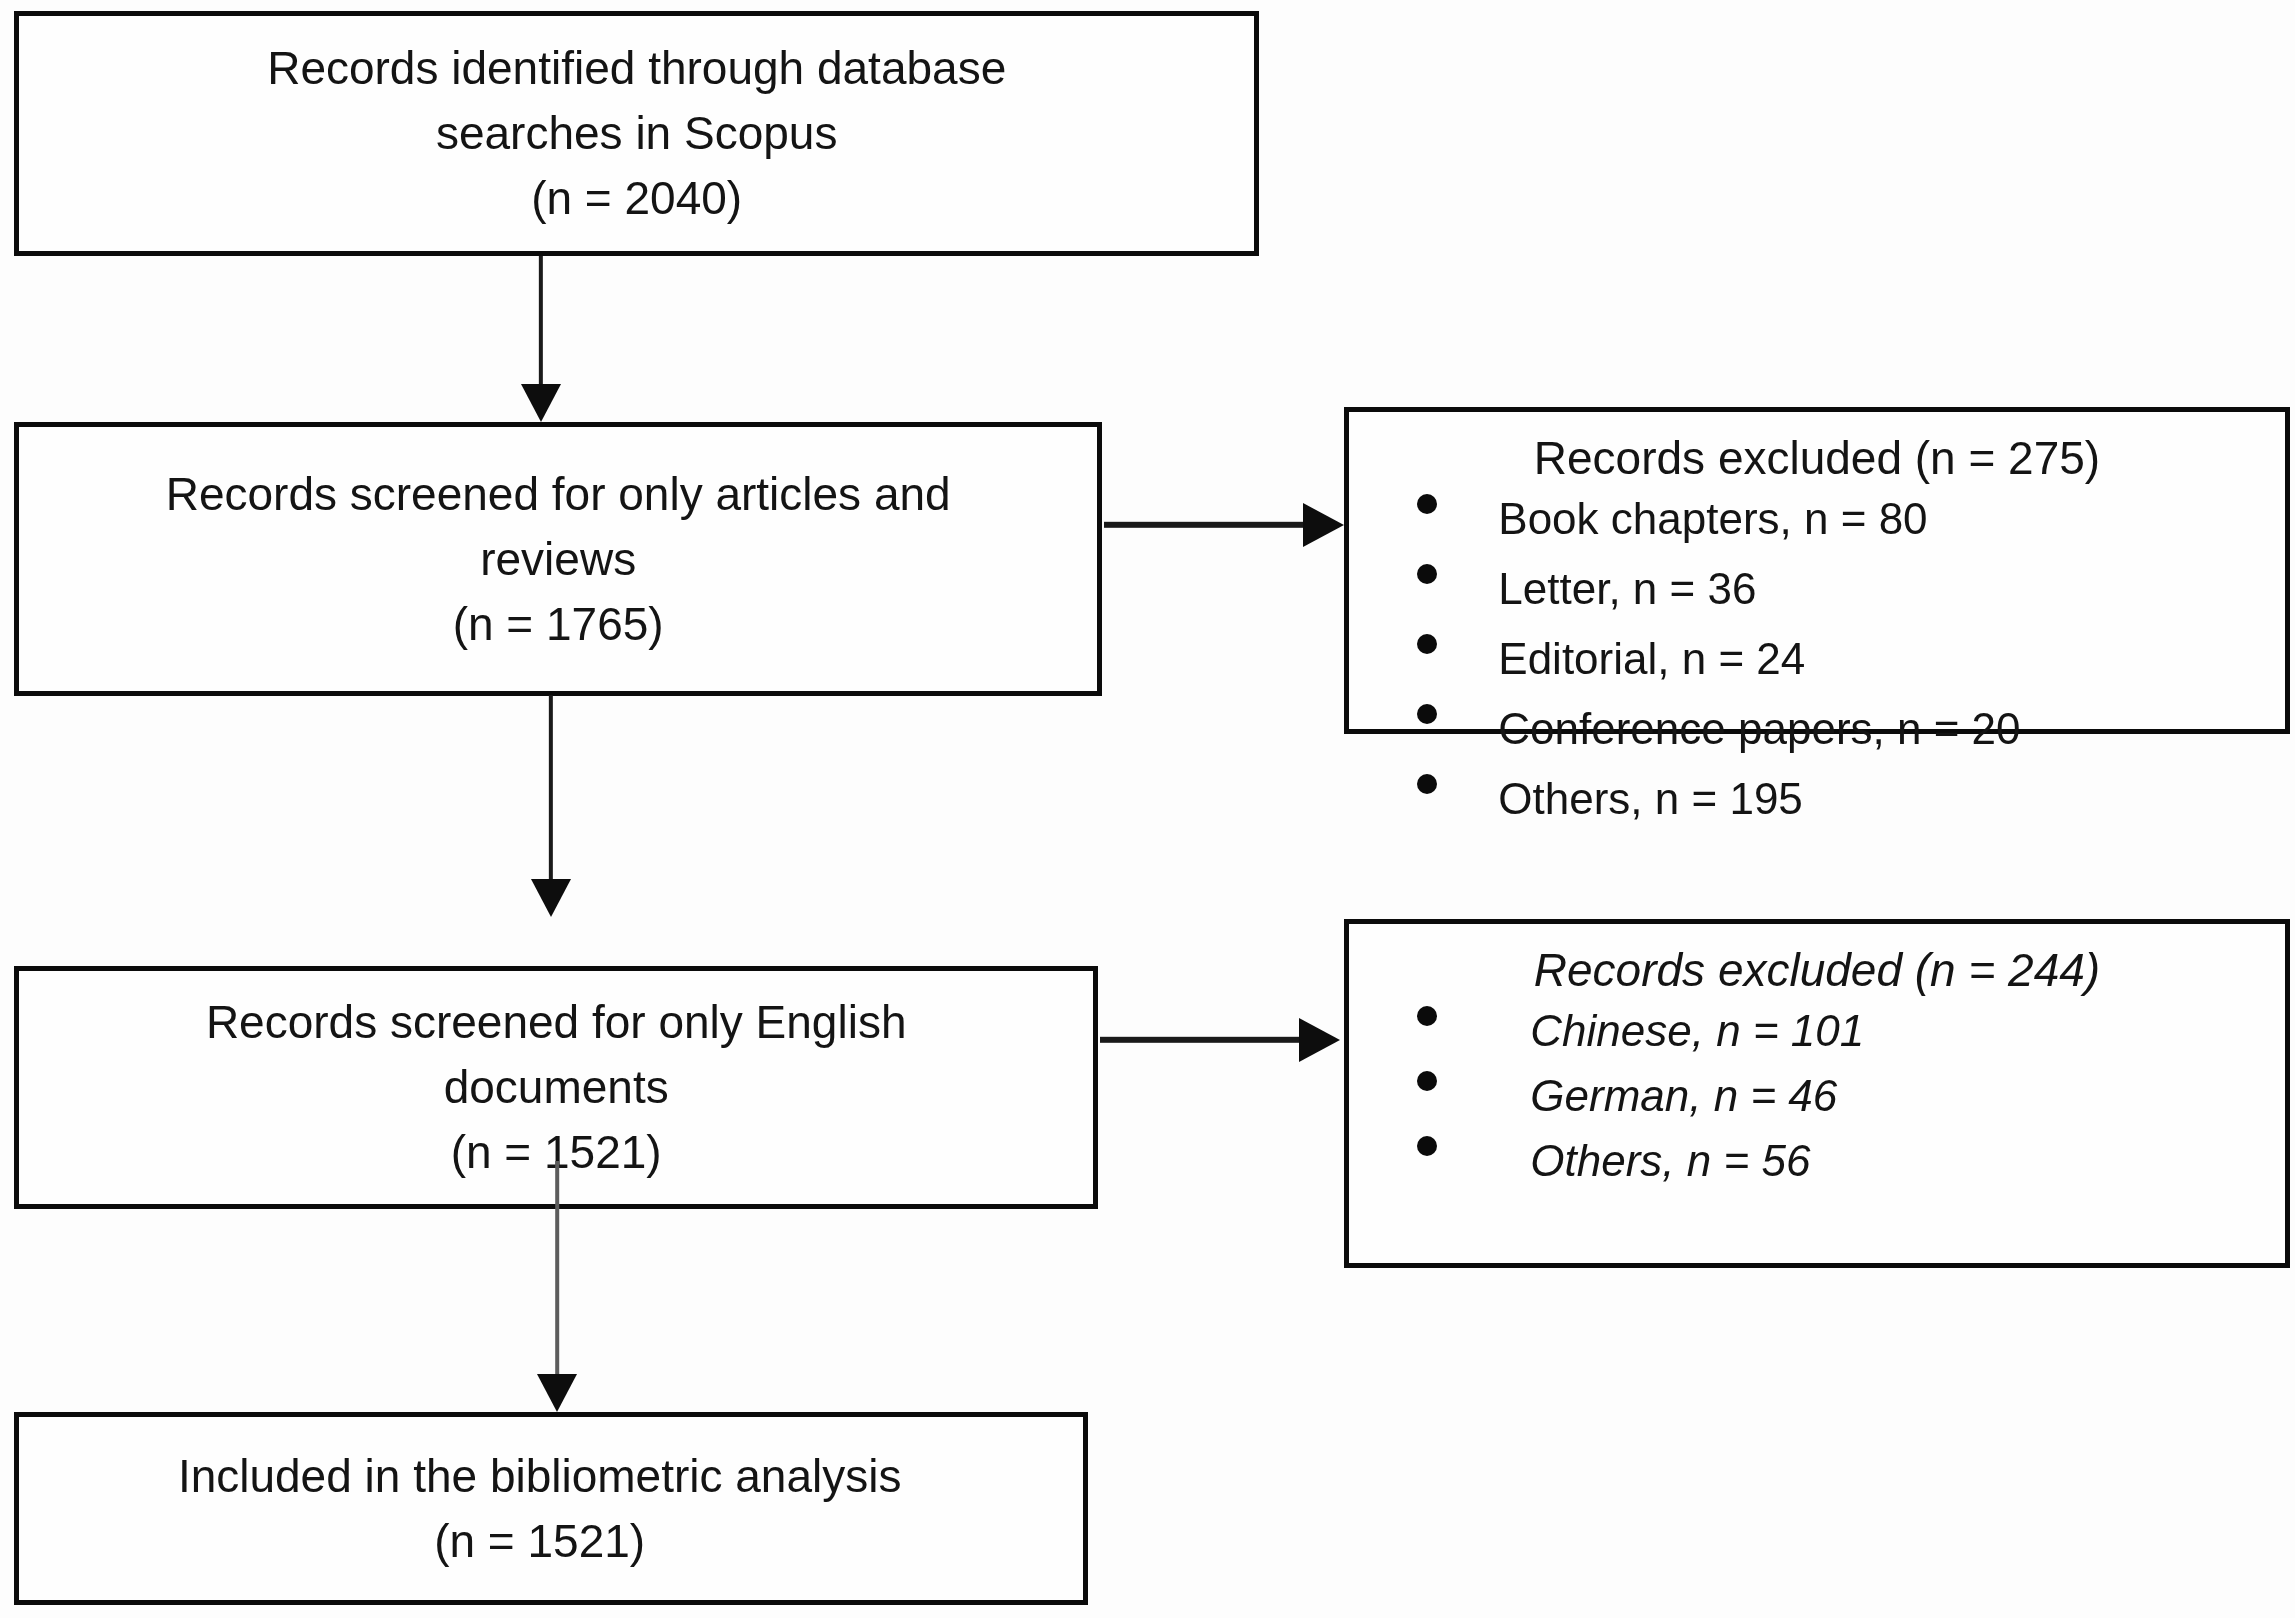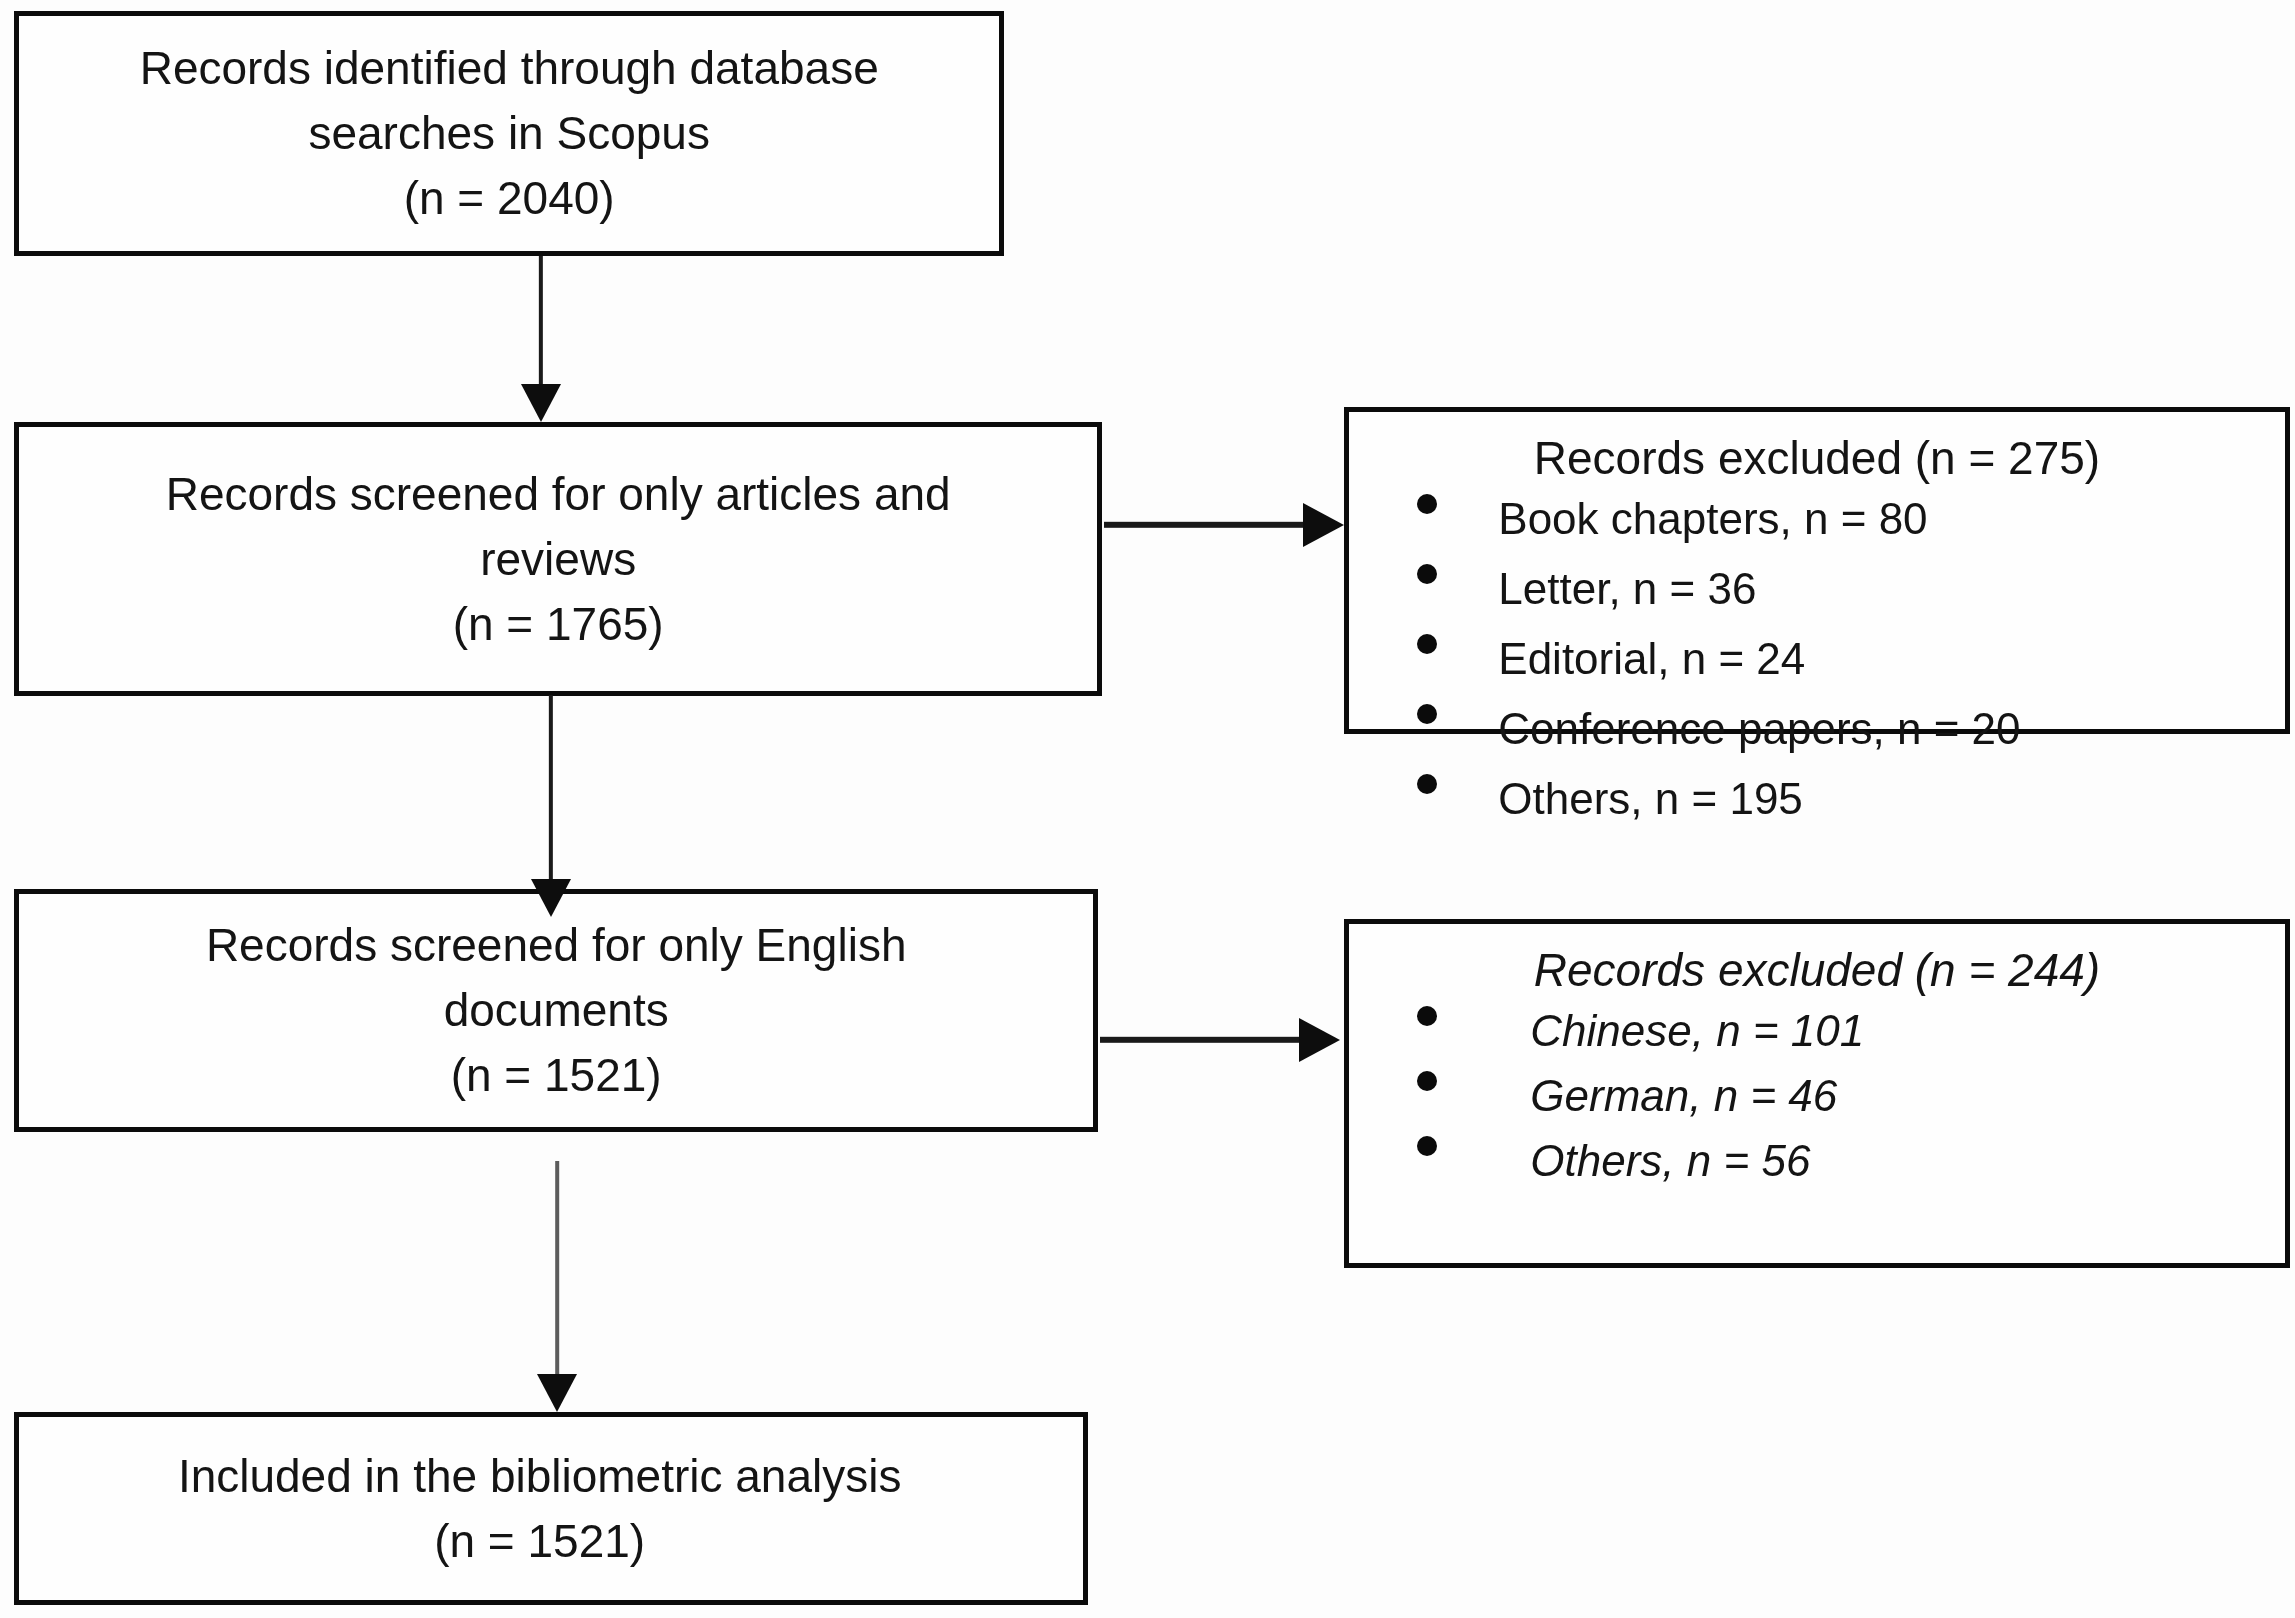--- a/index.html
+++ b/index.html
@@ -41,33 +41,33 @@
     position:absolute;top:50%;transform:translateY(-50%);left:0;right:33px;height:6.4px;background:#1a1a1a;
   }
   .h-arrow .head{
     position:absolute;top:50%;transform:translateY(-50%);right:0;width:0;height:0;
     border-top:22px solid transparent;border-bottom:22px solid transparent;border-left:41px solid #0d0d0d;
   }
 </style>
 </head>
 <body>
 
-<div class="box main-box" style="left:14.2px;top:10.7px;width:990px;height:245px;">
+<div class="box main-box" style="left:14.2px;top:10.7px;width:1245px;height:245px;">
   <div>Records identified through database</div>
   <div>searches in Scopus</div>
   <div>(n = 2040)</div>
 </div>
 
 <div class="box main-box" style="left:14.2px;top:422px;width:1088px;height:274px;">
   <div>Records screened for only articles and</div>
   <div>reviews</div>
   <div>(n = 1765)</div>
 </div>
 
-<div class="box main-box" style="left:14.2px;top:889px;width:1084px;height:243px;">
+<div class="box main-box" style="left:14.2px;top:966px;width:1084px;height:243px;">
   <div>Records screened for only English</div>
   <div>documents</div>
   <div>(n = 1521)</div>
 </div>
 
 <div class="box main-box" style="left:14.2px;top:1412px;width:1074px;height:193px;padding-left:20px;">
   <div>Included in the bibliometric analysis</div>
   <div>(n = 1521)</div>
 </div>
 

